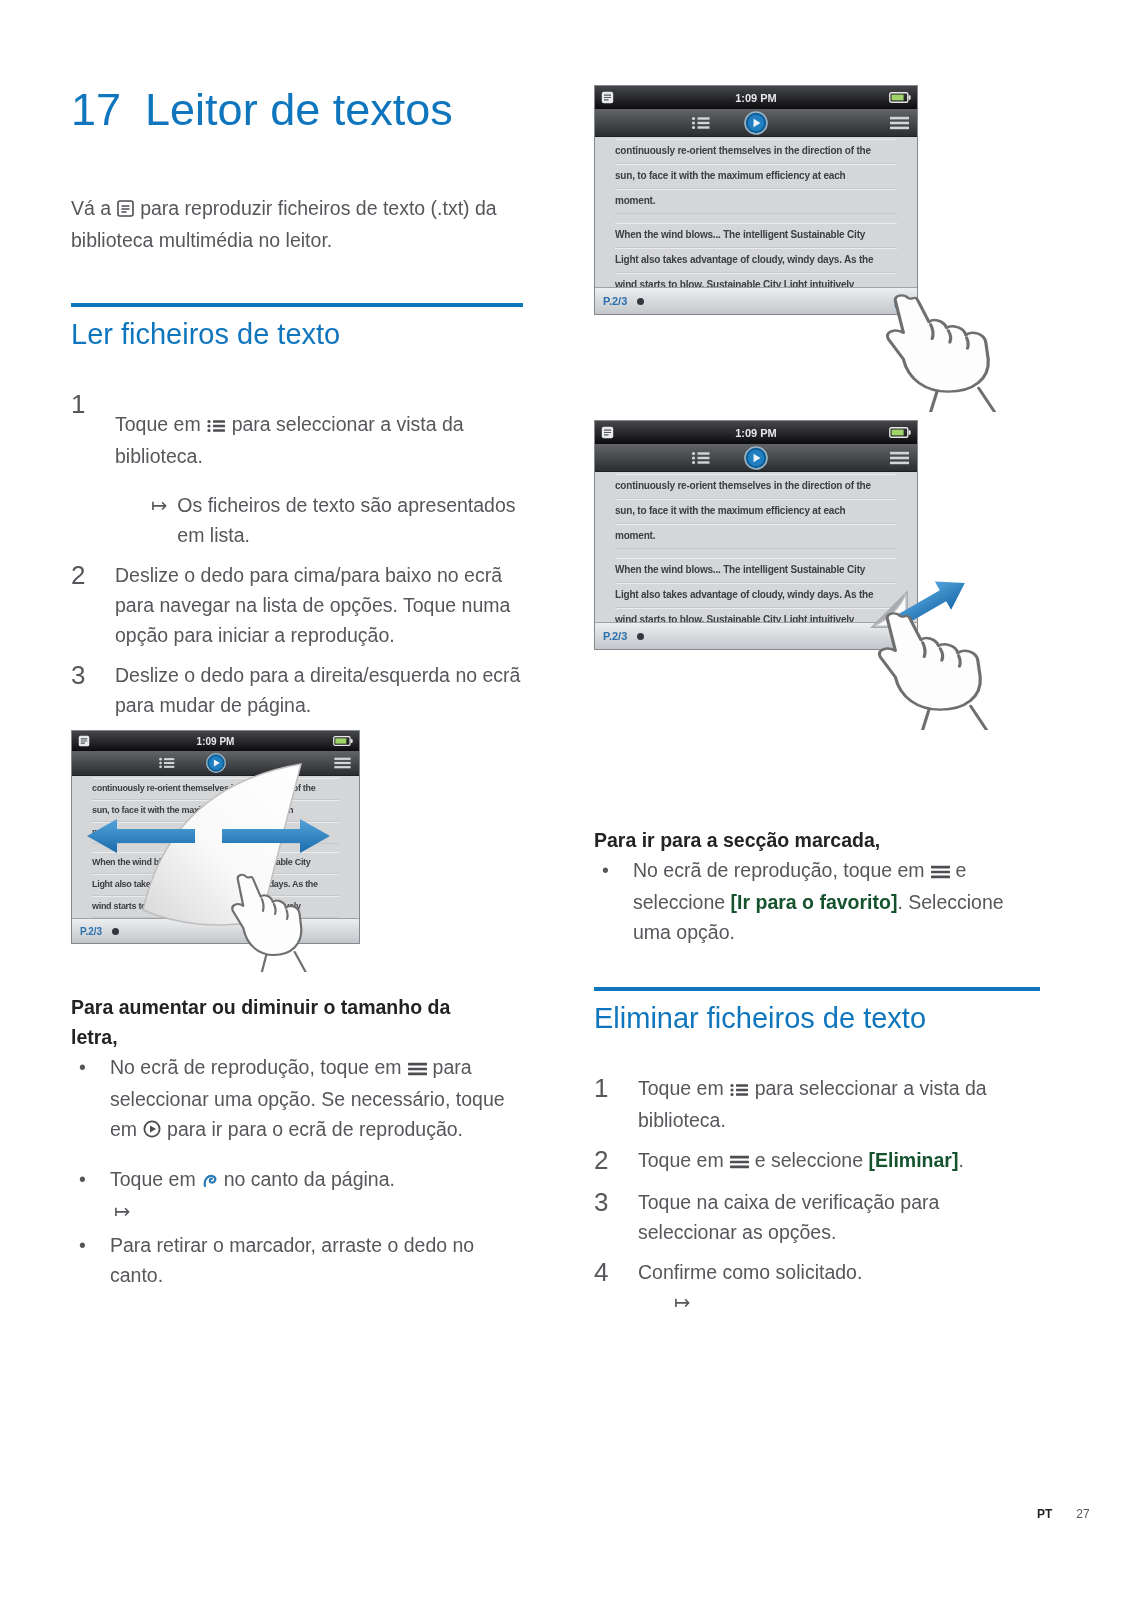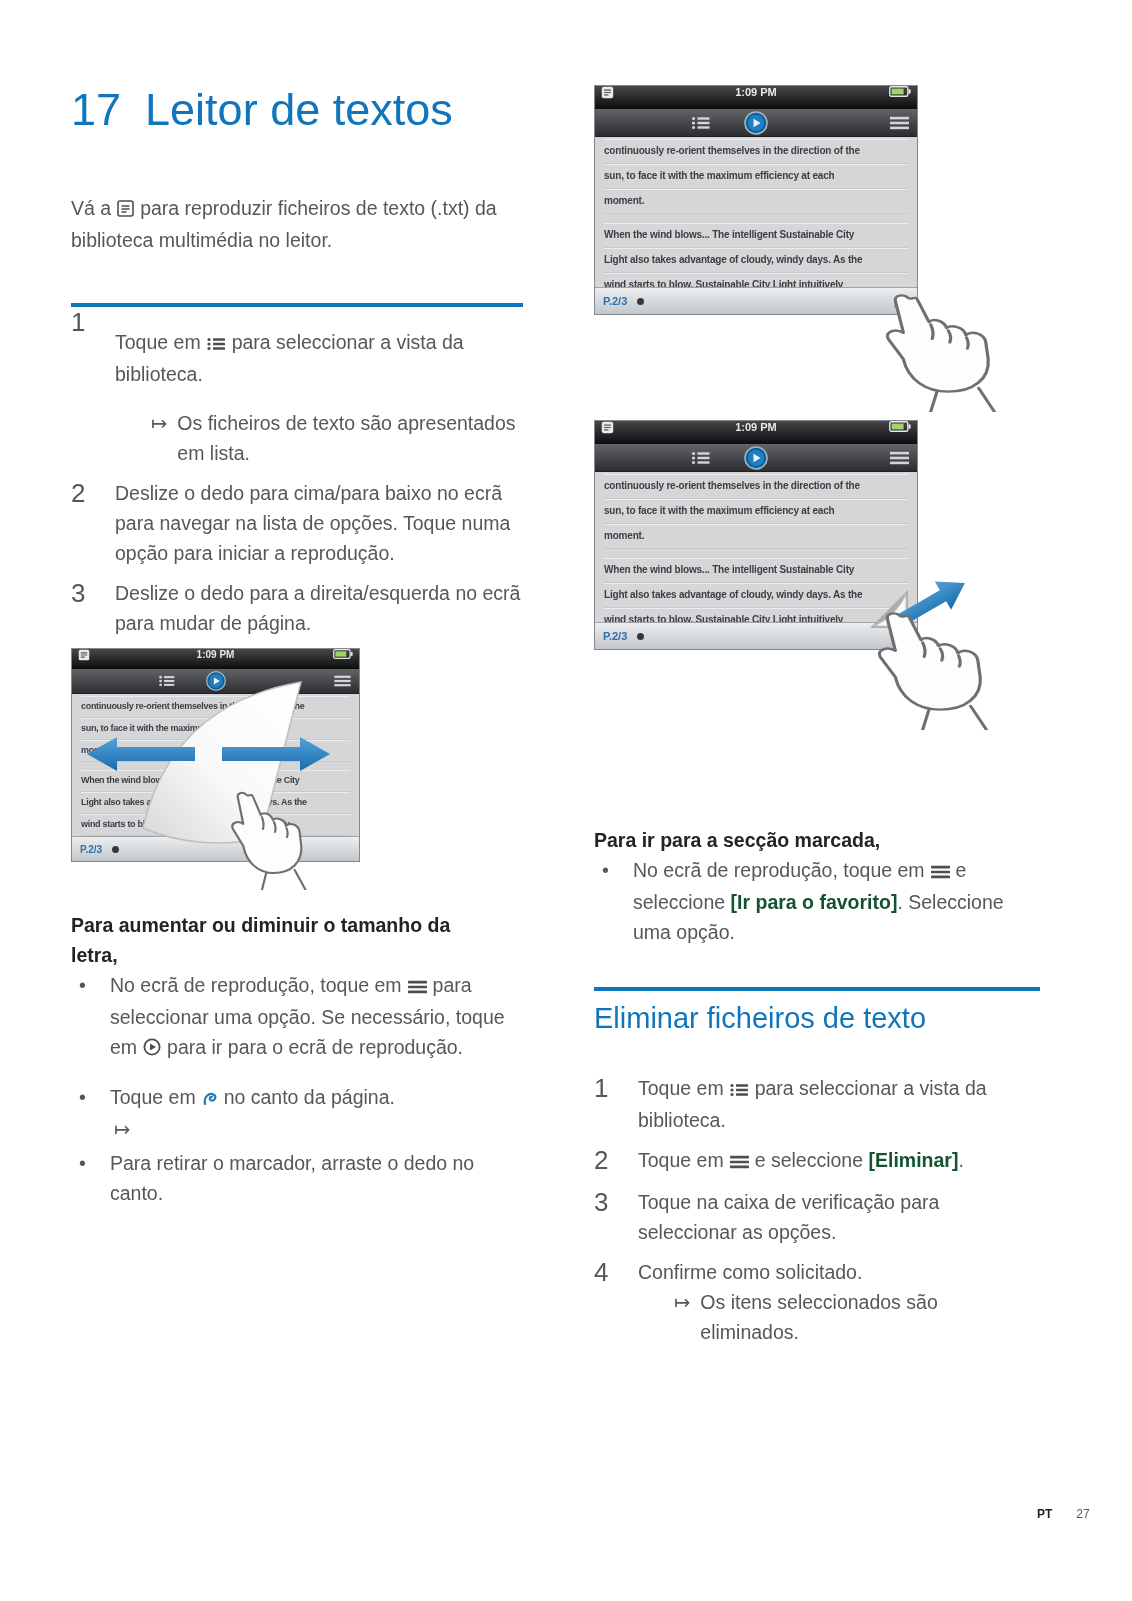--- a/index.html
+++ b/index.html
@@ -27,30 +27,30 @@
   .bullet-item{position:relative;padding-left:39px;margin-bottom:4px;}
   .bullet-item .bul{position:absolute;left:8px;top:0;}
 
   .ic{display:inline-block;vertical-align:-2px;margin:0 6px;}
   .inline-bold{font-weight:700;color:#14532d;}
 
   
   .device{position:absolute;background:#d5d6d8;border:1px solid #85888c;}
   .device-lg{width:322px;height:228px;}
   .device-sm{width:287px;height:212px;}
-  .d-status{position:relative;height:23px;background:linear-gradient(#46474a,#0c0c0e);display:flex;align-items:flex-start;justify-content:space-between;padding:0 6px;}
+  .d-status{position:relative;height:23px;background:linear-gradient(#46474a,#0c0c0e);display:flex;align-items:center;justify-content:space-between;padding:0 6px;}
   .device-sm .d-status{height:20px;}
   .d-time{position:absolute;left:0;right:0;text-align:center;font-size:11px;font-weight:700;color:#e7e8ea;}
   .device-sm .d-time{font-size:10px;}
   .d-nav{position:relative;height:27px;background:linear-gradient(#626468,#2c2d30);border-bottom:1px solid #1f2022;}
   .device-sm .d-nav{height:24px;}
   .nav-list{position:absolute;left:33%;top:50%;transform:translate(-50%,-50%);line-height:0;}
   .nav-play{position:absolute;left:50%;top:50%;transform:translate(-50%,-50%);line-height:0;}
   .nav-menu{position:absolute;right:8px;top:50%;transform:translateY(-50%);line-height:0;}
-  .d-text{padding:2px 9px 0;}
+  .d-text{padding:2px 20px 0;}
   .d-line{height:24px;line-height:24px;font-size:10px;letter-spacing:-0.2px;font-weight:700;color:#3c3e42;border-bottom:1px solid #c6c8ca;box-shadow:inset 0 1px 0 rgba(255,255,255,.55);white-space:nowrap;overflow:hidden;}
   .device-sm .d-line{height:21px;line-height:21px;font-size:9px;letter-spacing:-0.3px;}
   .d-gap{height:9px;}
   .device-sm .d-gap{height:8px;}
   .d-pagebar{position:absolute;bottom:0;left:0;right:0;height:22px;background:linear-gradient(#eceef0,#c3c7cb);border-top:1px solid #9fa3a7;display:flex;align-items:center;padding:2px 8px;}
   .device-sm .d-pagebar{height:20px;}
   .d-pname{font-size:11px;font-weight:700;color:#2c70ad;}
   .device-sm .d-pname{font-size:10px;}
   .d-dot{width:7px;height:7px;border-radius:50%;background:#33383e;margin-left:10px;}
   .d-bookmark{margin-left:auto;line-height:0;display:none;}
@@ -76,20 +76,21 @@
     </div>
 
     <p class="body-text intro">
       <span>Vá a</span><span class="ic"><svg width="17" height="17" viewBox="0 0 17 17">
             <rect x="1" y="1" width="15" height="15" rx="2" fill="none" stroke="#4c4e52" stroke-width="1.6"></rect>
             <path d="M4.5 6 h8 M4.5 9 h8 M4.5 12 h5" stroke="#4c4e52" stroke-width="1.4" fill="none"></path>
           </svg></span><span>para reproduzir ficheiros de texto (.txt) da biblioteca multimédia no leitor.</span>
     </p>
 
     <div class="rule"></div>
+    <div class="h2">Ler ficheiros de texto</div>
 
     <div class="step">
       <div class="step-num">1</div>
       <div class="step-body body-text">
         <p><span>Toque em</span><span class="ic"><svg width="19" height="14" viewBox="0 0 19 14">
                 <g fill="#4c4e52">
                   <circle cx="2" cy="2.5" r="1.6"></circle>
                   <rect x="6" y="1.3" width="12" height="2.4" rx="0.5"></rect>
                   <circle cx="2" cy="7" r="1.6"></circle>
                   <rect x="6" y="5.8" width="12" height="2.4" rx="0.5"></rect>
@@ -436,21 +437,20 @@
       <div class="step-num">3</div>
       <div class="step-body body-text">Toque na caixa de verificação para seleccionar as opções.</div>
     </div>
 
     <div class="step">
       <div class="step-num">4</div>
       <div class="step-body body-text">
         <p style="margin:0;">Confirme como solicitado.</p>
         <div class="sub">
           <span class="arrow">↦</span>
-          <span>Os itens seleccionados são eliminados.</span>
         </div>
       </div>
     </div>
   </div>
 
   <div style="position:absolute;left:1037px;top:1507px;font-size:12px;">
     <span style="font-weight:700;color:#232325;margin-right:24px;">PT</span><span style="color:#55575b;">27</span>
   </div>
 
 </div>

